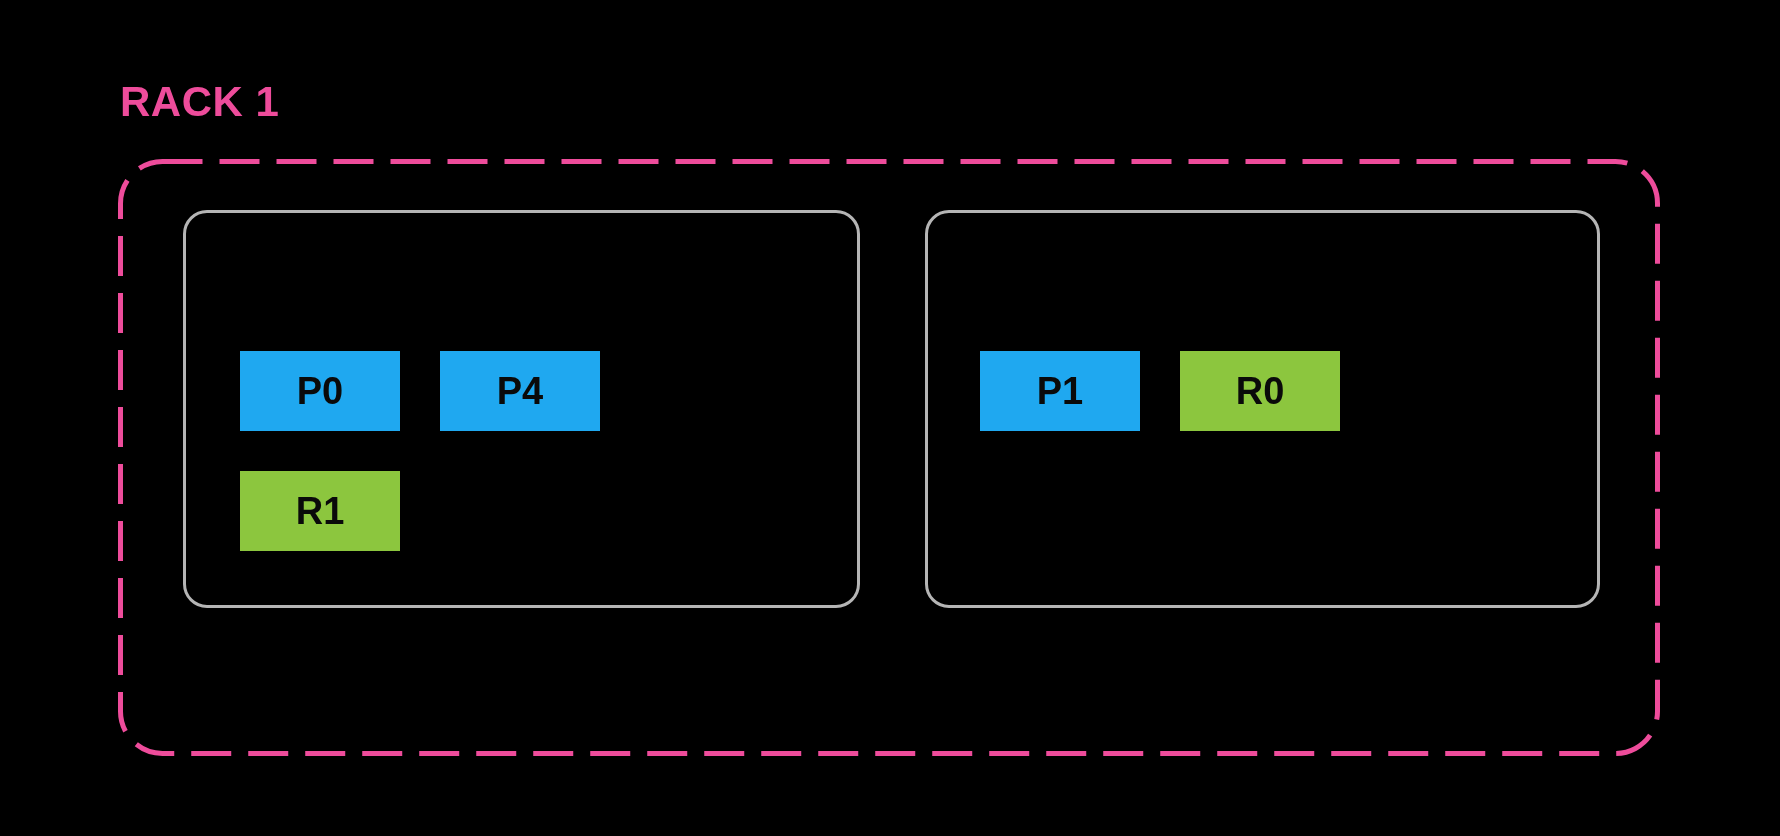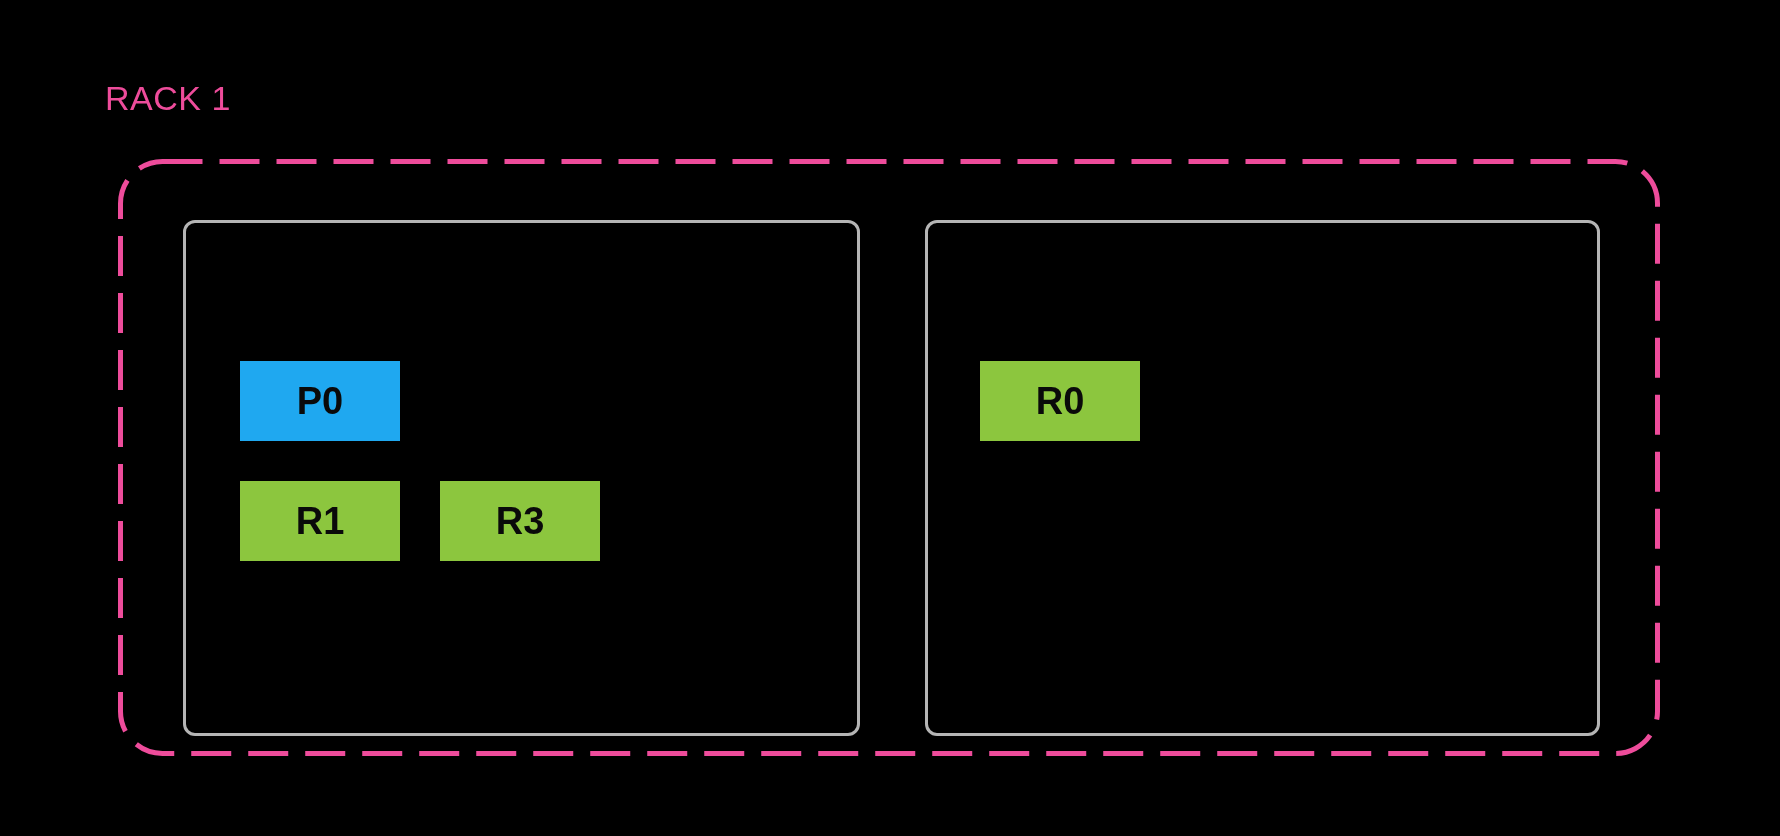--- a/index.html
+++ b/index.html
@@ -18,37 +18,37 @@
     font-family: "Liberation Sans", sans-serif;
     overflow: hidden;
   }
   .canvas {
     position: relative;
     width: 1780px; height: 836px;
     background: var(--background);
   }
   .rack-label {
     position: absolute;
-    left: 105px; top: 81px;
-    font-size: 34px;
-    font-weight: 400;
+    left: 120px; top: 81px;
+    font-size: 42px;
+    font-weight: 700;
     letter-spacing: 0.5px;
     line-height: 1;
     color: var(--rack-label);
   }
   .rack-boundary {
     position: absolute;
     left: 0; top: 0;
   }
   .node {
     position: absolute;
-    top: 220px;
-    height: 516px;
+    top: 210px;
+    height: 398px;
     border: 3px solid var(--node-outline);
-    border-radius: 12px;
+    border-radius: 24px;
     background: transparent;
   }
   .node-a { left: 183px; width: 677px; }
   .node-b { left: 925px; width: 675px; }
   .row {
     position: absolute;
     display: flex;
     gap: 40px;
   }
   .node-a .row { left: 54px; }
@@ -74,28 +74,29 @@
 
   <div class="rack-label">RACK 1</div>
 
   <svg class="rack-boundary" width="1780" height="836" aria-hidden="true">
     <rect x="120.5" y="161.5" width="1537" height="592" rx="42" fill="none" stroke="var(--rack-outline)" stroke-width="5" stroke-dasharray="40 17"></rect>
   </svg>
 
   <div class="node node-a">
     <div class="row row-top">
       <div class="box" data-type="primary">P0</div>
+      <div class="box" data-type="primary">P4</div>
     </div>
     <div class="row row-bottom">
       <div class="box" data-type="replica">R1</div>
-      <div class="box" data-type="replica">R3</div>
     </div>
   </div>
 
   <div class="node node-b">
     <div class="row row-top">
+      <div class="box" data-type="primary">P1</div>
       <div class="box" data-type="replica">R0</div>
     </div>
     <div class="row row-bottom">
     </div>
   </div>
 
 </div>
 
 </body></html>

